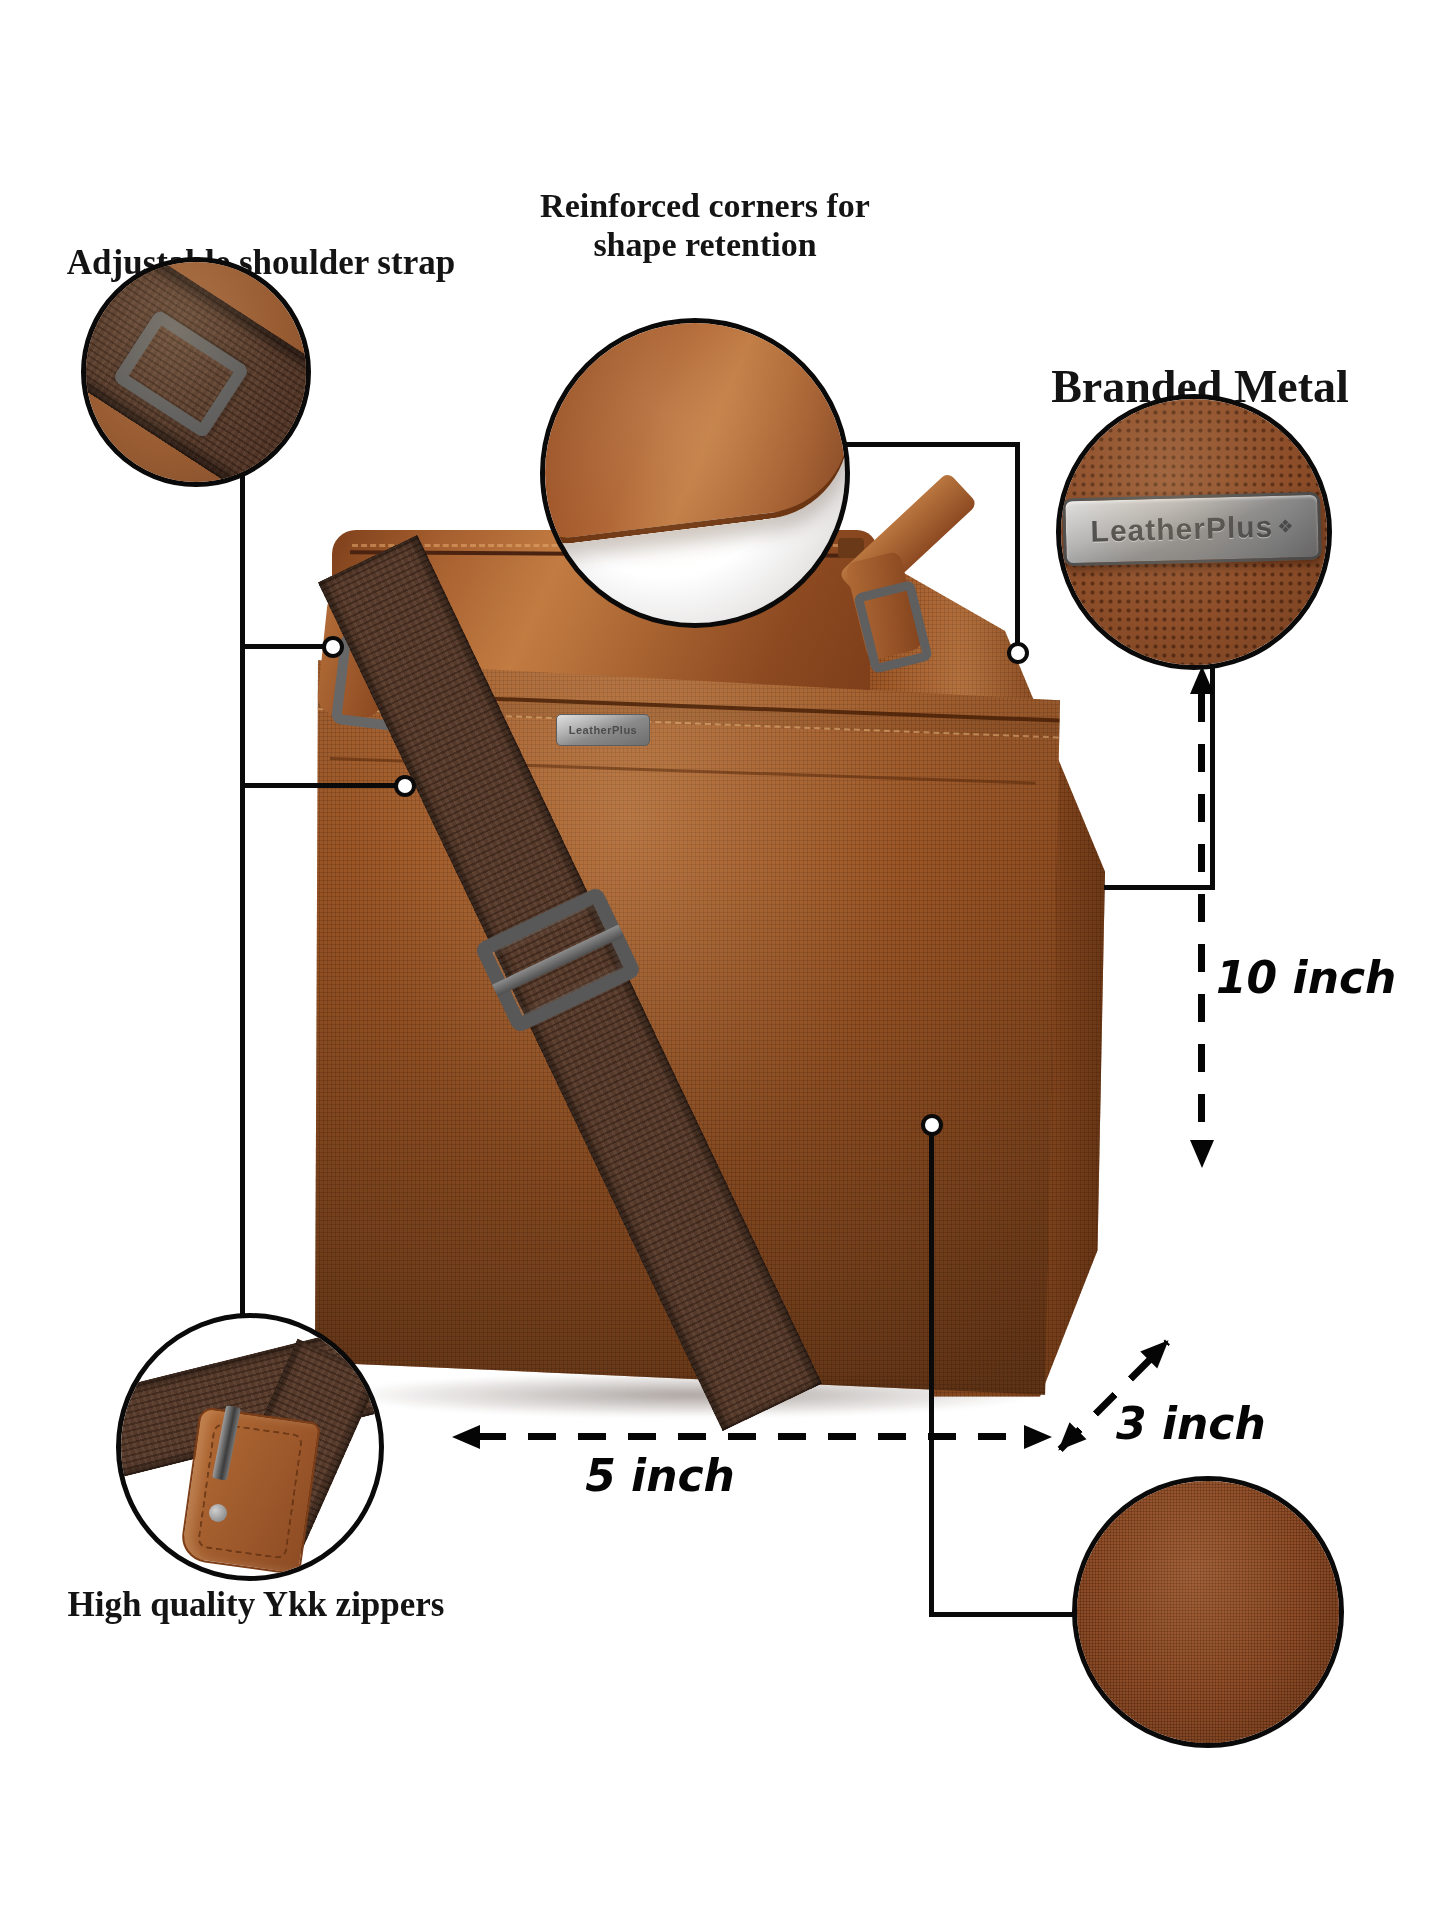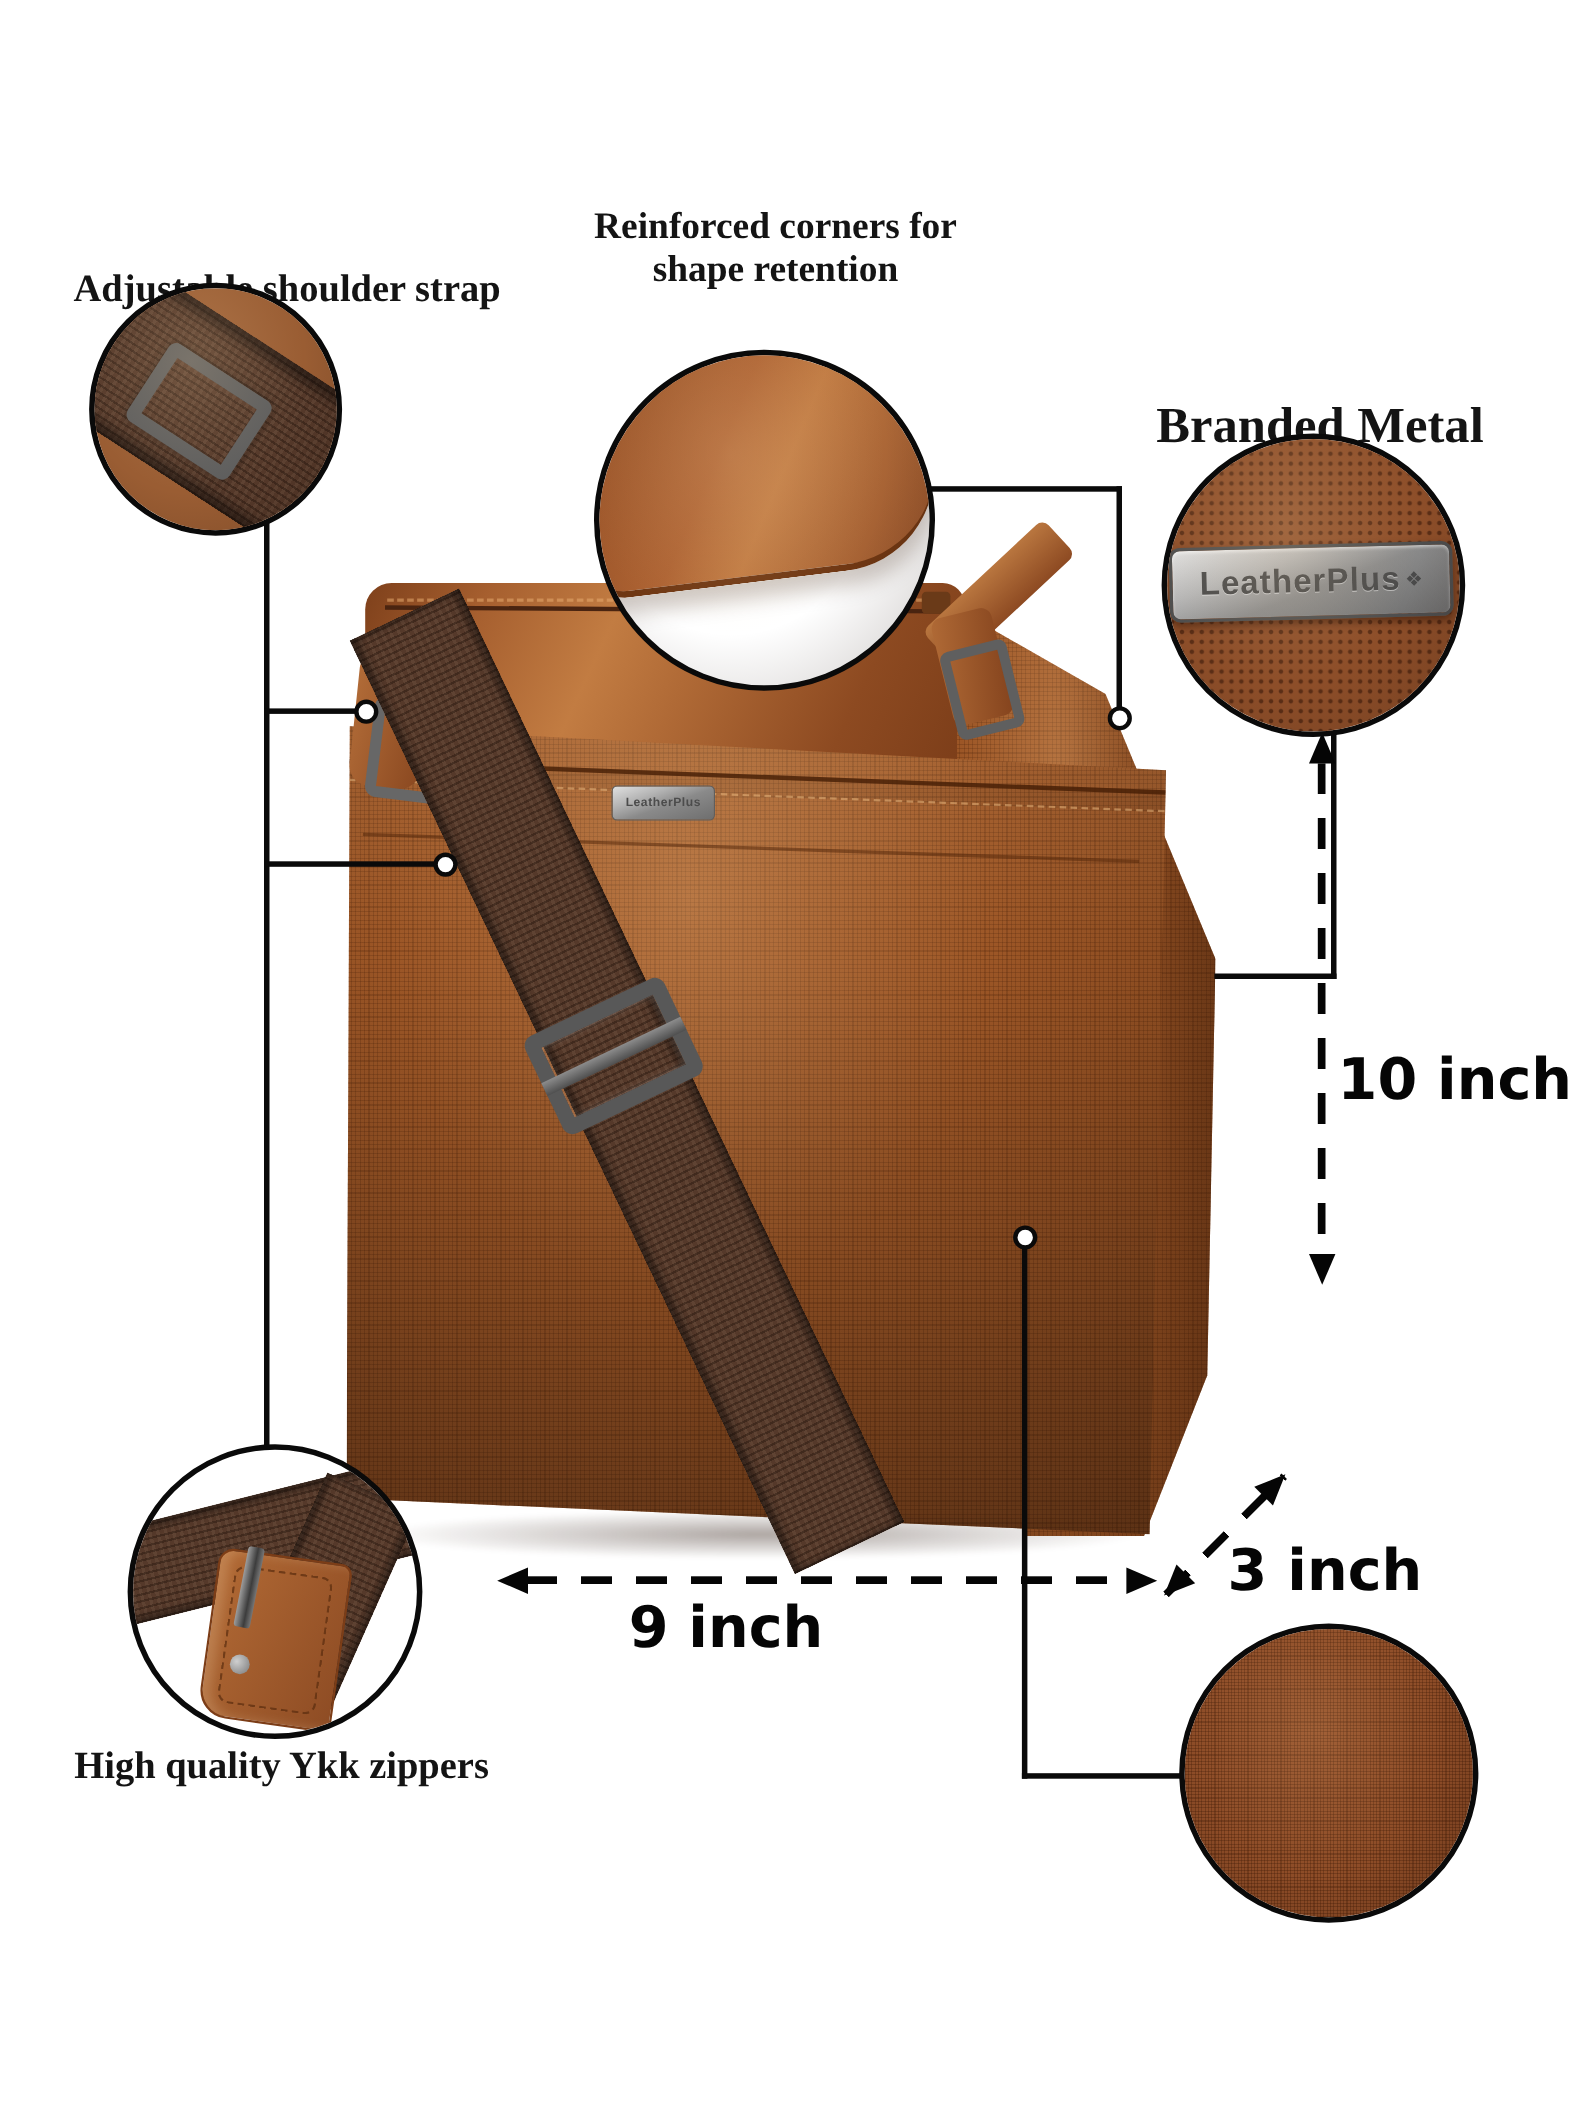--- a/index.html
+++ b/index.html
@@ -5,22 +5,22 @@
   html,body{margin:0;padding:0;background:#fff;}
   #canvas{position:relative;width:1445px;height:1926px;background:#ffffff;overflow:hidden;
           font-family:"Liberation Serif",serif;}
   
   .lbl{position:absolute;font-weight:700;color:#141414;text-align:center;line-height:1.16;}
   .lbl-strap{left:61px;top:243px;width:400px;font-size:35px;}
   .lbl-corners{left:505px;top:186px;width:400px;font-size:34px;}
   .lbl-logo{left:1030px;top:360px;width:340px;font-size:46px;}
   .lbl-ykk{left:36px;top:1585px;width:440px;font-size:35px;}
   .lbl-leather{left:995px;top:1750px;width:420px;font-size:35px;}
-  .dimlbl{position:absolute;font-family:"DejaVu Sans",sans-serif;font-weight:700;
-          color:#050505;font-size:52px;}
+  .dimlbl{position:absolute;font-family:"DejaVu Sans",sans-serif;font-style:italic;font-weight:700;
+          color:#050505;font-size:44px;}
   .dim-10{left:1216px;top:952px;}
   .dim-9{left:545px;top:1450px;width:230px;text-align:center;}
   .dim-2{left:1116px;top:1398px;}
   
   .lead{position:absolute;background:#0a0a0a;}
   .dot{position:absolute;width:14px;height:14px;border:4px solid #0a0a0a;background:#fff;border-radius:50%;z-index:5;}
   
   .dash-v{position:absolute;width:7px;background:repeating-linear-gradient(180deg,#050505 0 28px,rgba(0,0,0,0) 28px 50px);z-index:4;}
   .dash-h{position:absolute;height:7px;background:repeating-linear-gradient(90deg,#050505 0 28px,rgba(0,0,0,0) 28px 50px);z-index:4;}
   .arr{position:absolute;width:0;height:0;z-index:4;}
@@ -170,21 +170,21 @@
   <div class="dot" style="left:921px;top:1114px;"></div>
 
   <div class="arr up" style="left:1190px;top:666px;"></div>
   <div class="dash-v" style="left:1198px;top:694px;height:446px;"></div>
   <div class="arr down" style="left:1190px;top:1140px;"></div>
   <div class="dimlbl dim-10">10 inch</div>
 
   <div class="arr left" style="left:452px;top:1425px;"></div>
   <div class="dash-h" style="left:478px;top:1433px;width:546px;"></div>
   <div class="arr right" style="left:1024px;top:1425px;"></div>
-  <div class="dimlbl dim-9">9 inch</div>
+  <div class="dimlbl dim-9">5 inch</div>
 
   <div class="diag2">
     <div class="dash-h"></div>
     <div class="arr left" style="left:-2px;top:-9px;"></div>
     <div class="arr right" style="right:-2px;top:-9px;"></div>
   </div>
   <div class="dimlbl dim-2">3 inch</div>
 
   <div class="circle c-strap">
     <div class="ci" style="left:0;top:0;width:100%;height:100%;background:#9a5d33;"></div>

